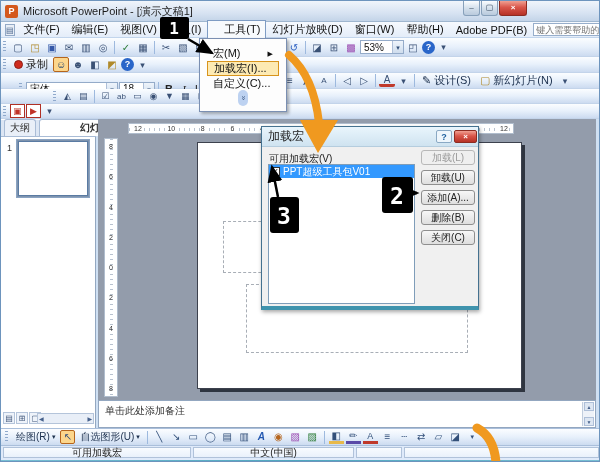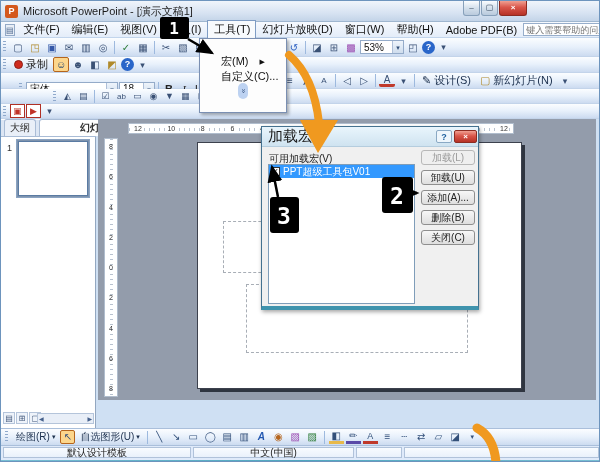--- a/index.html
+++ b/index.html
@@ -13,21 +13,21 @@
   #titlebar .ttl{font-size:11px;color:#1c1c1c;}
   .winbtns{position:absolute;left:462px;top:0;display:flex;}
   .wbtn{width:17px;height:15px;border:1px solid #87a0ba;border-top:none;background:linear-gradient(180deg,#fbfdff,#d4e0ec 50%,#b9cadd);border-radius:0 0 3px 3px;font-size:8px;color:#33475c;text-align:center;line-height:14px;margin-right:1px;}
   .wbtn.close{width:28px;background:linear-gradient(180deg,#f0a092,#d9564a 45%,#b63226);border-color:#8c2c22;color:#fff;font-weight:bold;}
 
   
   #menubar{left:0;top:21px;width:600px;height:16px;background:linear-gradient(180deg,#f6f9fe,#e4edf9);border-bottom:1px solid #c2d5ec;display:flex;align-items:center;font-size:11px;color:#111;}
   .micon{width:12px;height:12px;margin:0 3px 0 4px;background:#e8eef6;border:1px solid #93a9c6;font-size:8px;line-height:11px;text-align:center;color:#44618a;}
   .mitem{padding:1px 6px;white-space:nowrap;}
   .mspacer{width:50px;}
-  .mitem.pressed{background:#f7fafd;border:1px solid #7e9cc4;border-bottom:none;padding:1px 5px 2px 6px;}
+  .mitem.pressed{background:#f7fafd;border:1px solid #7e9cc4;border-bottom:none;padding:1px 5px 2px 16px;}
   .helpbox{margin-left:auto;width:86px;height:13px;border:1px solid #97aecb;font-size:9px;padding:0 2px;color:#555;background:#fff;}
 
   
   .tbar{left:0;width:600px;background:linear-gradient(180deg,#fbfdff,#e7f0fb 50%,#ccdbf0);border-bottom:1px solid #c3d4ea;}
   #row1{top:37px;height:19px;}
   #row2{top:56px;height:16px;}
   #row3{top:72px;height:16px;}
   #row4{top:88px;height:15px;}
   #row5{top:103px;height:15px;}
   .tgroup{position:absolute;top:0;height:100%;display:flex;align-items:center;gap:1px;}
@@ -80,30 +80,30 @@
   .dbi{width:15px;height:14px;display:flex;flex-direction:column;align-items:center;justify-content:center;font-size:10px;color:#33507a;line-height:10px;}
   .dbi.hl{background:#fcd68c;border:1px solid #b5651d;border-radius:2px;}
   .wordart{color:#2257b0;font-style:italic;font-weight:bold;}
 
   
   #statusbar{left:0;top:445px;width:600px;height:14px;background:#dfeafa;display:flex;gap:2px;padding:1px 2px;font-size:10px;color:#222;}
   .scell{background:linear-gradient(#f8fbff,#e9f1fb);border:1px solid #b0c2da;height:11px;display:flex;align-items:center;justify-content:center;}
   #bottomedge{left:0;top:459px;width:600px;height:3px;background:linear-gradient(90deg,#79c0d4,#4fa7bf 50%,#79c0d4);}
 
   
-  #dropdown{left:198px;top:37px;width:88px;background:#fdfdfd;border:1px solid #7a8fb2;box-shadow:2px 2px 3px rgba(0,0,0,.3);z-index:20;padding:15px;}
+  #dropdown{left:198px;top:37px;width:88px;background:#fdfdfd;border:1px solid #7a8fb2;box-shadow:2px 2px 3px rgba(0,0,0,.3);z-index:20;padding:7px;}
   .ditem{height:15px;display:flex;align-items:center;font-size:11px;color:#111;padding:0 6px;white-space:nowrap;}
   .ditem .sub{margin-left:auto;font-size:7px;}
   .ditem.hl{background:#fdeab3;border:1px solid #d8941c;height:15px;}
   .dchev{height:13px;display:flex;align-items:center;justify-content:center;}
   .dchev .pill{width:16px;height:10px;border-radius:5px;background:#bdd2f1;color:#34507c;font-size:8px;line-height:9px;text-align:center;transform:rotate(90deg);}
 
   
   #dialog{left:260px;top:125px;width:218px;height:184px;background:#f0f0f0;border:1px solid #44718f;border-bottom:4px solid #3f93ad;box-shadow:1px 2px 4px rgba(0,0,0,.35);z-index:30;}
-  #dlgtitle{position:absolute;left:0;top:0;width:100%;height:20px;background:linear-gradient(180deg,#e9f5fc,#cfe3f0);border-bottom:1px solid #b5cdde;display:flex;align-items:center;padding:0 6px;font-size:15px;color:#1a1a1a;}
+  #dlgtitle{position:absolute;left:0;top:0;width:100%;height:20px;background:linear-gradient(180deg,#e9f5fc,#cfe3f0);border-bottom:1px solid #b5cdde;display:flex;align-items:center;padding:0 6px;font-size:12px;color:#1a1a1a;}
   .dlghelp{position:absolute;left:174px;top:3px;width:16px;height:13px;background:#eef6fc;border:1px solid #8aa9c4;border-radius:2px;font-size:9px;font-weight:bold;color:#1c5f9e;text-align:center;line-height:12px;}
   .dlgclose{position:absolute;left:192px;top:3px;width:23px;height:13px;background:linear-gradient(180deg,#f0a092,#d9564a 45%,#b63226);border:1px solid #8c2c22;border-radius:2px;color:#fff;font-size:8px;font-weight:bold;text-align:center;line-height:12px;}
   .dlglabel{position:absolute;left:7px;top:25px;font-size:10px;color:#1a1a1a;}
   #dlglist{position:absolute;left:6px;top:37px;width:147px;height:140px;background:#fff;border:1px solid #7f9db9;}
   .lrow{height:13px;display:flex;align-items:center;gap:3px;padding:0 2px;font-size:10px;}
   .lrow.sel{background:#3399ff;color:#fff;}
   .cbx{width:9px;height:9px;background:#fff;border:1px solid #333;font-size:8px;line-height:8px;text-align:center;color:#000;flex:none;}
   .dlgbtn{position:absolute;left:159px;width:54px;height:15px;background:linear-gradient(180deg,#f7f7f7,#dedede);border:1px solid #8e8e8e;border-radius:3px;font-size:10px;color:#222;text-align:center;line-height:13px;white-space:nowrap;overflow:hidden;}
   .dlgbtn.disabled{color:#9b9b9b;border-color:#b8b8b8;background:#efefef;}
 
@@ -301,20 +301,27 @@
       <span>0</span>
       <span>2</span>
       <span>4</span>
       <span>6</span>
       <span>8</span>
     </div>
   <div id="slide" class="abs"></div>
   <div id="ph1" class="ph"></div>
   <div id="ph2" class="ph"></div>
 
+  <div id="notes" class="abs">
+    <div class="ntext">单击此处添加备注</div>
+    <div class="nscroll">
+      <div class="nsb" style="top:0">▲</div>
+      <div class="nsb" style="bottom:0">▼</div>
+    </div>
+  </div>
 
   <div id="drawbar" class="abs">
     <div class="handle"></div>
     <div class="dbtn">
       <span>绘图(R)</span>
         <span style="font-size:7px">▾</span>
     </div>
     <div class="dbi hl">↖</div>
     <div class="dbtn">
       <span>自选图形(U)</span>
@@ -337,31 +344,34 @@
     <div class="dbi" style="border-bottom:3px solid #c0392b;font-size:9px">A</div>
     <div class="dbi">≡</div>
     <div class="dbi">┄</div>
     <div class="dbi">⇄</div>
     <div class="dbi">▱</div>
     <div class="dbi">◪</div>
     <div class="dbi" style="font-size:7px">▾</div>
   </div>
 
   <div id="statusbar" class="abs">
-    <div class="scell" style="width:188px">默认设计模板</div>
+    <div class="scell" style="width:188px">可用加载宏</div>
     <div class="scell" style="width:161px">中文(中国)</div>
     <div class="scell" style="width:46px"></div>
     <div class="scell" style="flex:1"></div>
   </div>
   <div id="bottomedge" class="abs"></div>
 
   <div id="dropdown" class="abs">
     <div class="ditem">
       <span>宏(M)</span>
       <span class="sub">▶</span>
+    </div>
+    <div class="ditem hl">
+      <span>加载宏(I)...</span>
     </div>
     <div class="ditem">
       <span>自定义(C)...</span>
     </div>
     <div class="dchev">
       <div class="pill">»</div>
     </div>
   </div>
 
   <div id="dialog" class="abs">

